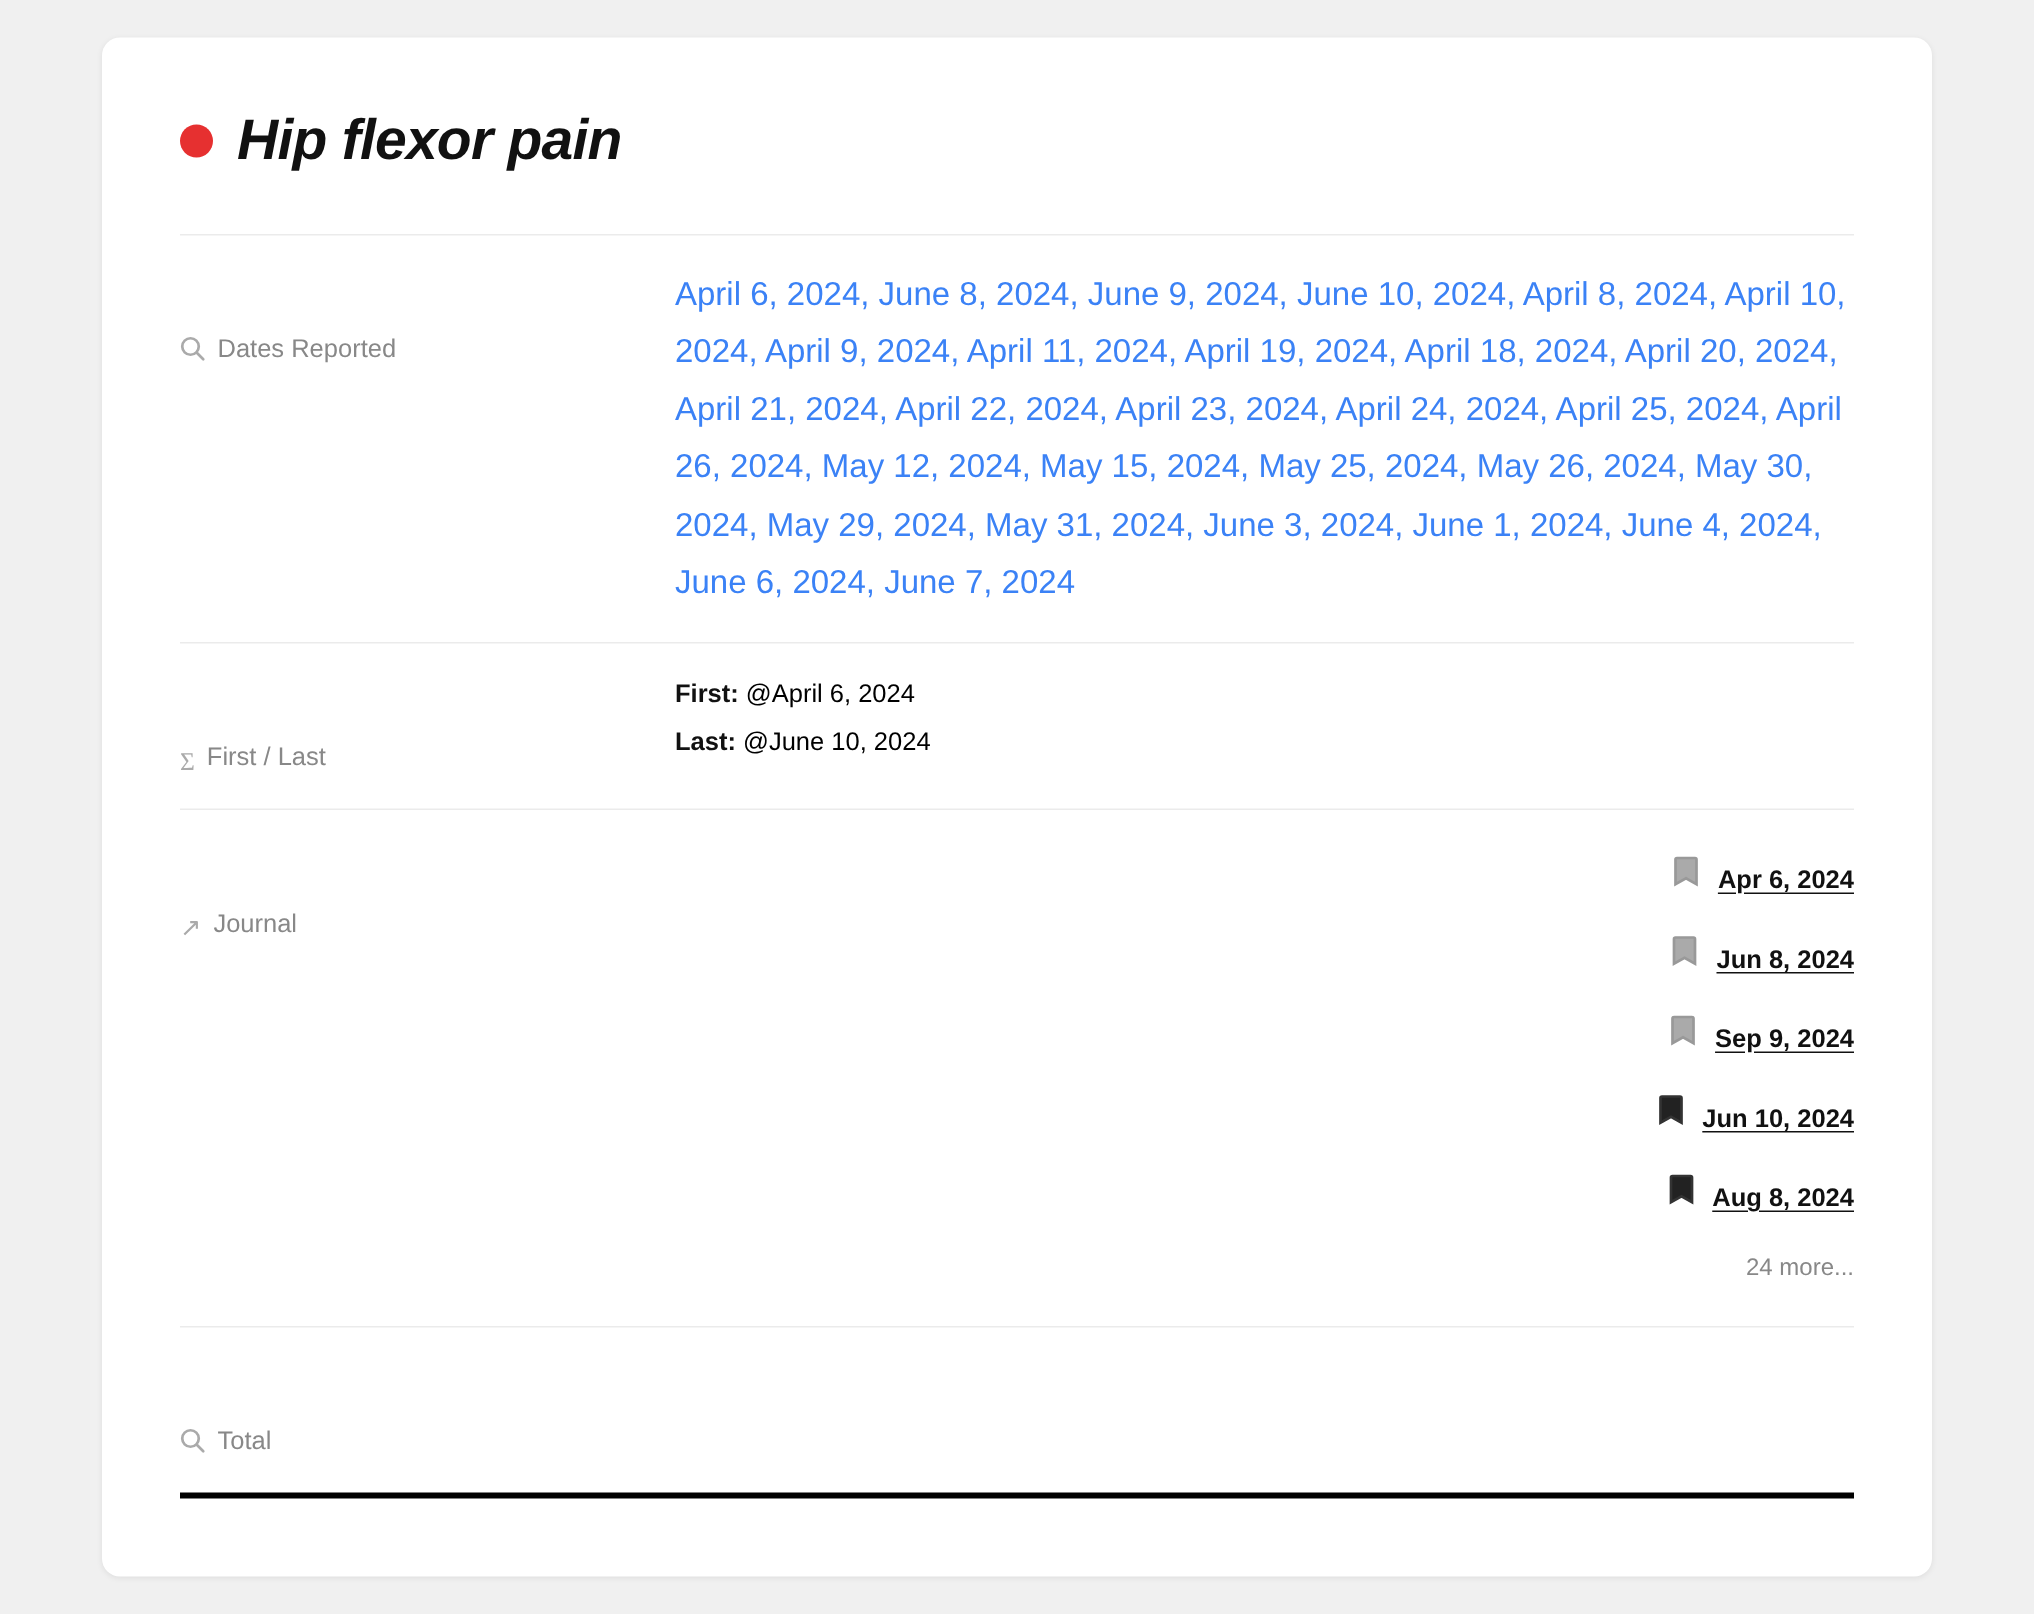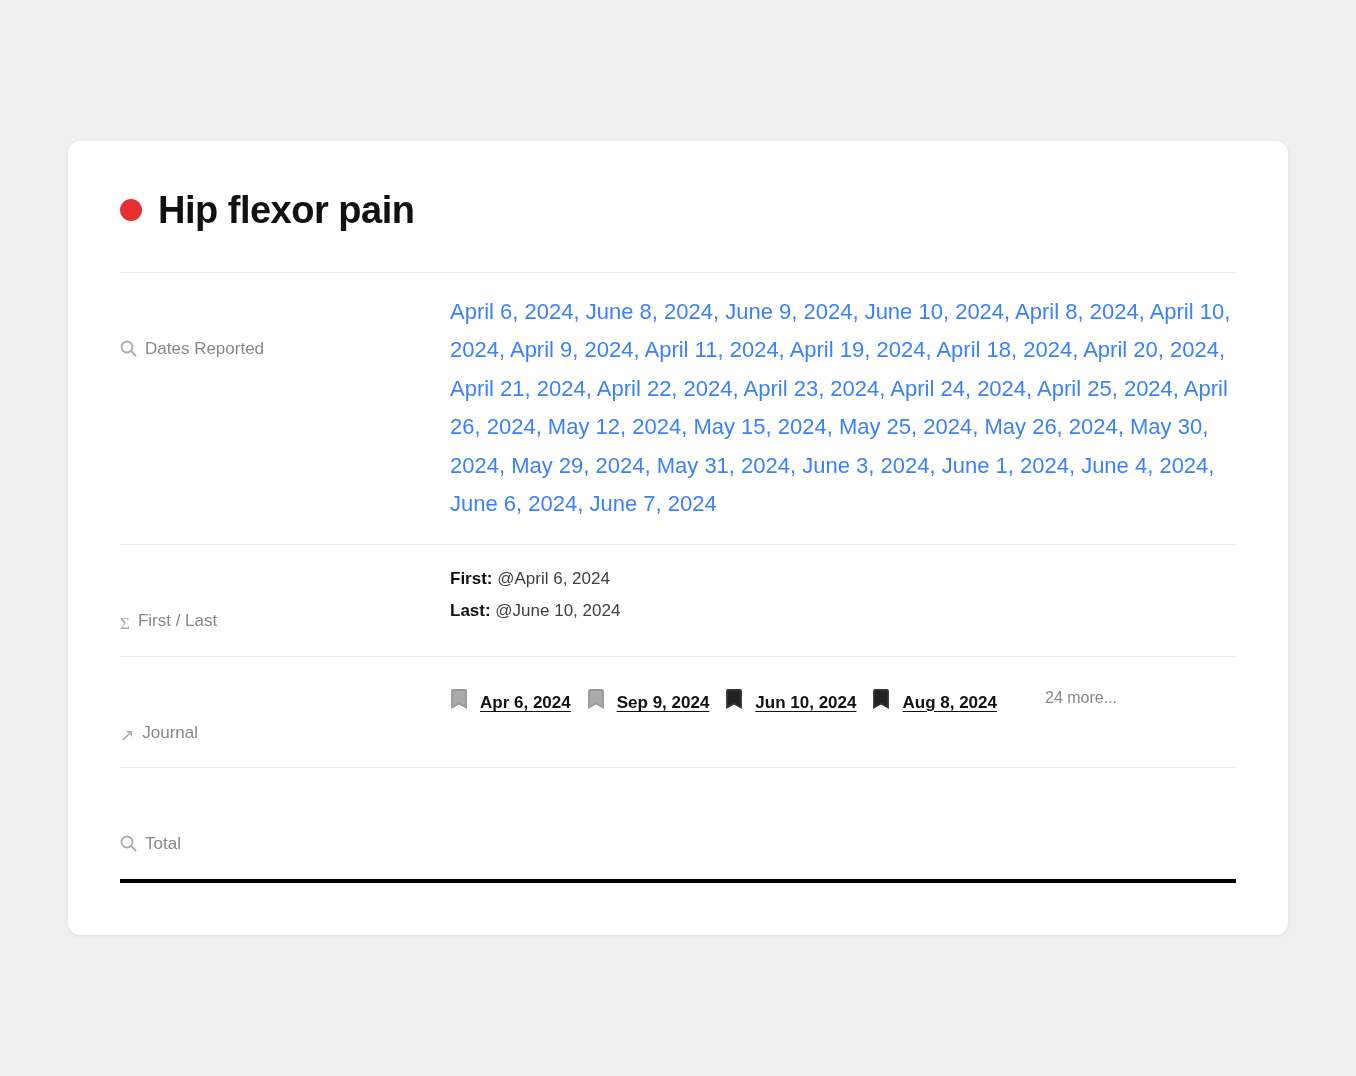--- a/index.html
+++ b/index.html
@@ -38,20 +38,21 @@
       background: #e63030;
       border-radius: 50%;
       flex-shrink: 0;
     }
 
     .page-title {
       font-size: 38px;
       font-weight: 700;
       color: #111111;
       letter-spacing: -0.5px;
+      font-style: italic;
     }
 
     .section-row {
       display: flex;
       align-items: flex-start;
       gap: 0;
       padding: 20px 0;
       border-top: 1px solid #ebebeb;
     }
 
@@ -106,27 +107,28 @@
       font-size: 17px;
       color: #111111;
     }
 
     .first-last-line .fl-label {
       font-weight: 700;
     }
 
     .first-last-line .fl-value {
       font-weight: 400;
-      color: #404040;
+      color: #000000;
     }
 
     .journal-list {
       display: flex;
-      flex-direction: row;
-      gap: 16px;
+      flex-direction: column;
+      gap: 0;
+      align-items: flex-end;
     }
 
     .journal-item {
       display: flex;
       align-items: center;
       gap: 12px;
       padding: 10px 0;
     }
 
     .bookmark-icon {
@@ -219,20 +221,28 @@
 
         <div class="journal-item">
           <span class="bookmark-icon light">
             <svg width="18" height="22" viewBox="0 0 18 22" fill="none" xmlns="http://www.w3.org/2000/svg">
               <path d="M3 2h12a1 1 0 0 1 1 1v16.5l-7-4-7 4V3a1 1 0 0 1 1-1z" stroke="#999" stroke-width="1.8" fill="#aaaaaa"></path>
             </svg>
           </span>
           <span class="journal-date">Apr 6, 2024</span>
         </div>
 
+        <div class="journal-item">
+          <span class="bookmark-icon light">
+            <svg width="18" height="22" viewBox="0 0 18 22" fill="none" xmlns="http://www.w3.org/2000/svg">
+              <path d="M3 2h12a1 1 0 0 1 1 1v16.5l-7-4-7 4V3a1 1 0 0 1 1-1z" stroke="#999" stroke-width="1.8" fill="#aaaaaa"></path>
+            </svg>
+          </span>
+          <span class="journal-date">Jun 8, 2024</span>
+        </div>
 
         <div class="journal-item">
           <span class="bookmark-icon light">
             <svg width="18" height="22" viewBox="0 0 18 22" fill="none" xmlns="http://www.w3.org/2000/svg">
               <path d="M3 2h12a1 1 0 0 1 1 1v16.5l-7-4-7 4V3a1 1 0 0 1 1-1z" stroke="#999" stroke-width="1.8" fill="#aaaaaa"></path>
             </svg>
           </span>
           <span class="journal-date">Sep 9, 2024</span>
         </div>
 

